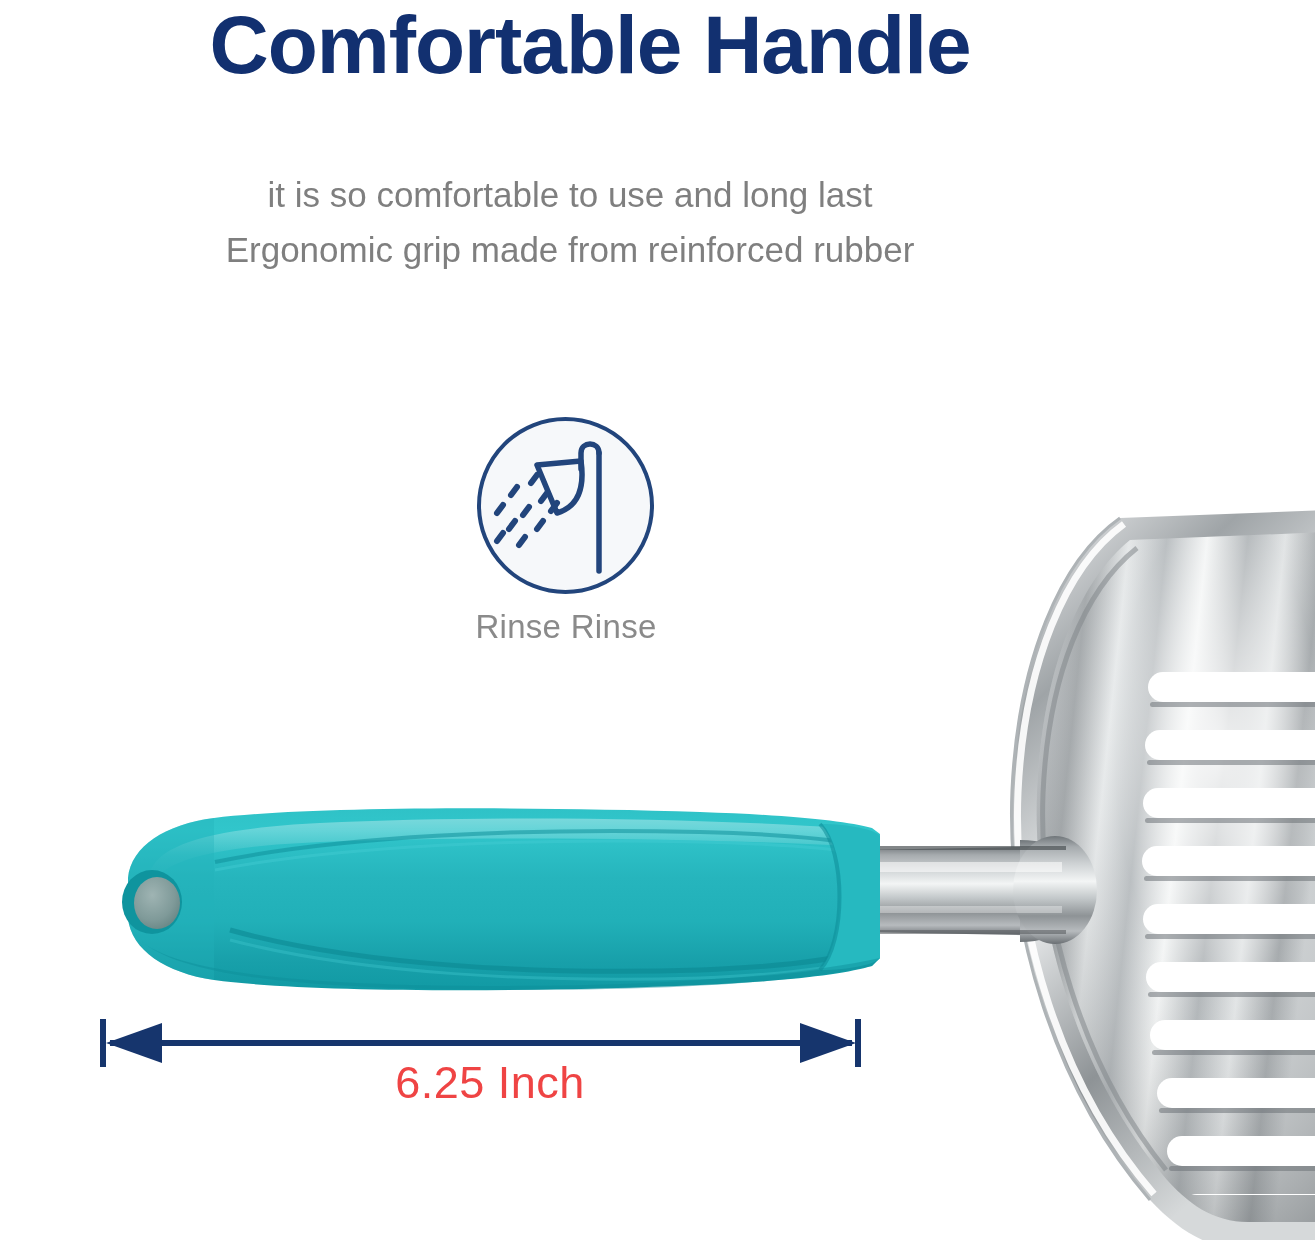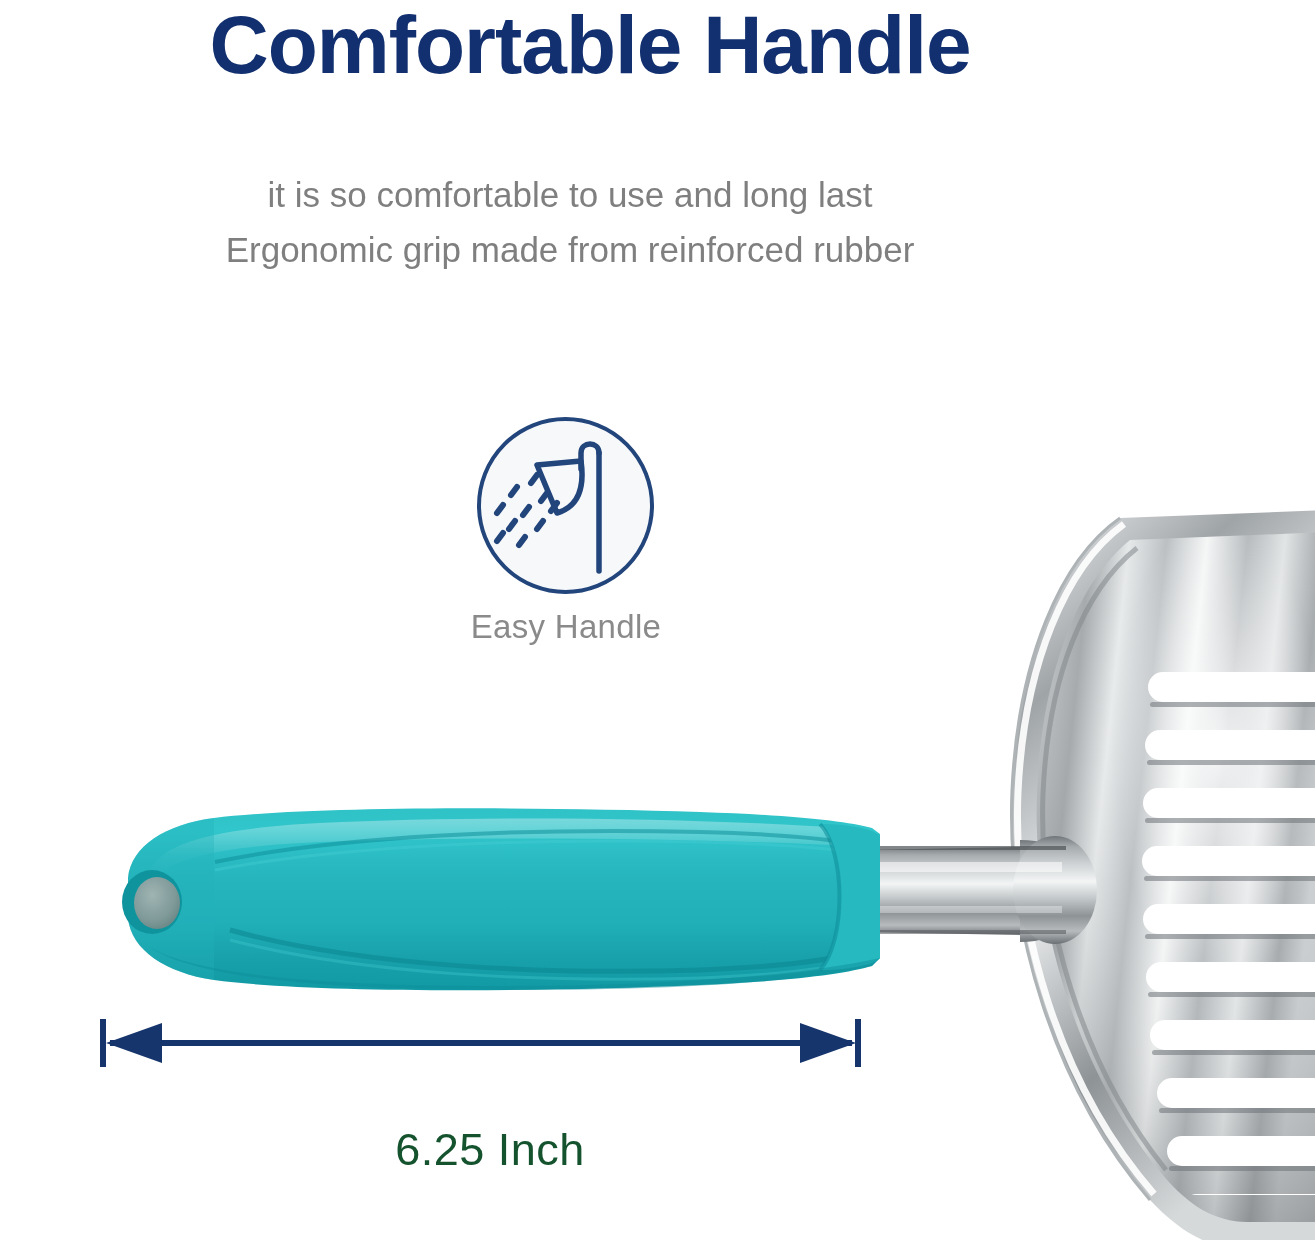--- a/index.html
+++ b/index.html
@@ -66,25 +66,25 @@
   }
 
   
   .product { position:absolute; left:0; top:0; width:1315px; height:1240px; pointer-events:none; }
 
   
   .dimension { position:absolute; left:80px; top:1005px; width:820px; height:80px; }
 
   .dim-label {
     position:absolute;
-    left:80px; top:1124px;
+    left:80px; top:1057px;
     width:820px;
     text-align:center;
     font-size:45px;
-    color:#14532d;
+    color:#ef4444;
     letter-spacing:0.5px;
   }
 </style>
 </head>
 <body>
 
 <div id="page">
 
   <div class="headline">Comfortable Handle</div>
 
@@ -313,21 +313,21 @@
         <line x1="48" y1="86" x2="42" y2="94"></line>
         <line x1="76" y1="82" x2="70" y2="90"></line>
         <line x1="34" y1="100" x2="28" y2="108"></line>
         <line x1="62" y1="100" x2="56" y2="108"></line>
         <line x1="44" y1="116" x2="38" y2="124"></line>
         <line x1="22" y1="112" x2="16" y2="120"></line>
       </g>
     </svg>
   </div>
 
-  <div class="badge-label">Easy Handle</div>
+  <div class="badge-label">Rinse Rinse</div>
 
   <svg class="dimension" viewBox="0 0 820 80" xmlns="http://www.w3.org/2000/svg">
     <g stroke="#16356d" fill="#16356d">
 
       <line x1="23" y1="14" x2="23" y2="62" stroke-width="6" stroke-linecap="butt"></line>
 
       <line x1="778" y1="14" x2="778" y2="62" stroke-width="6" stroke-linecap="butt"></line>
 
       <line x1="30" y1="38" x2="772" y2="38" stroke-width="6"></line>
 

